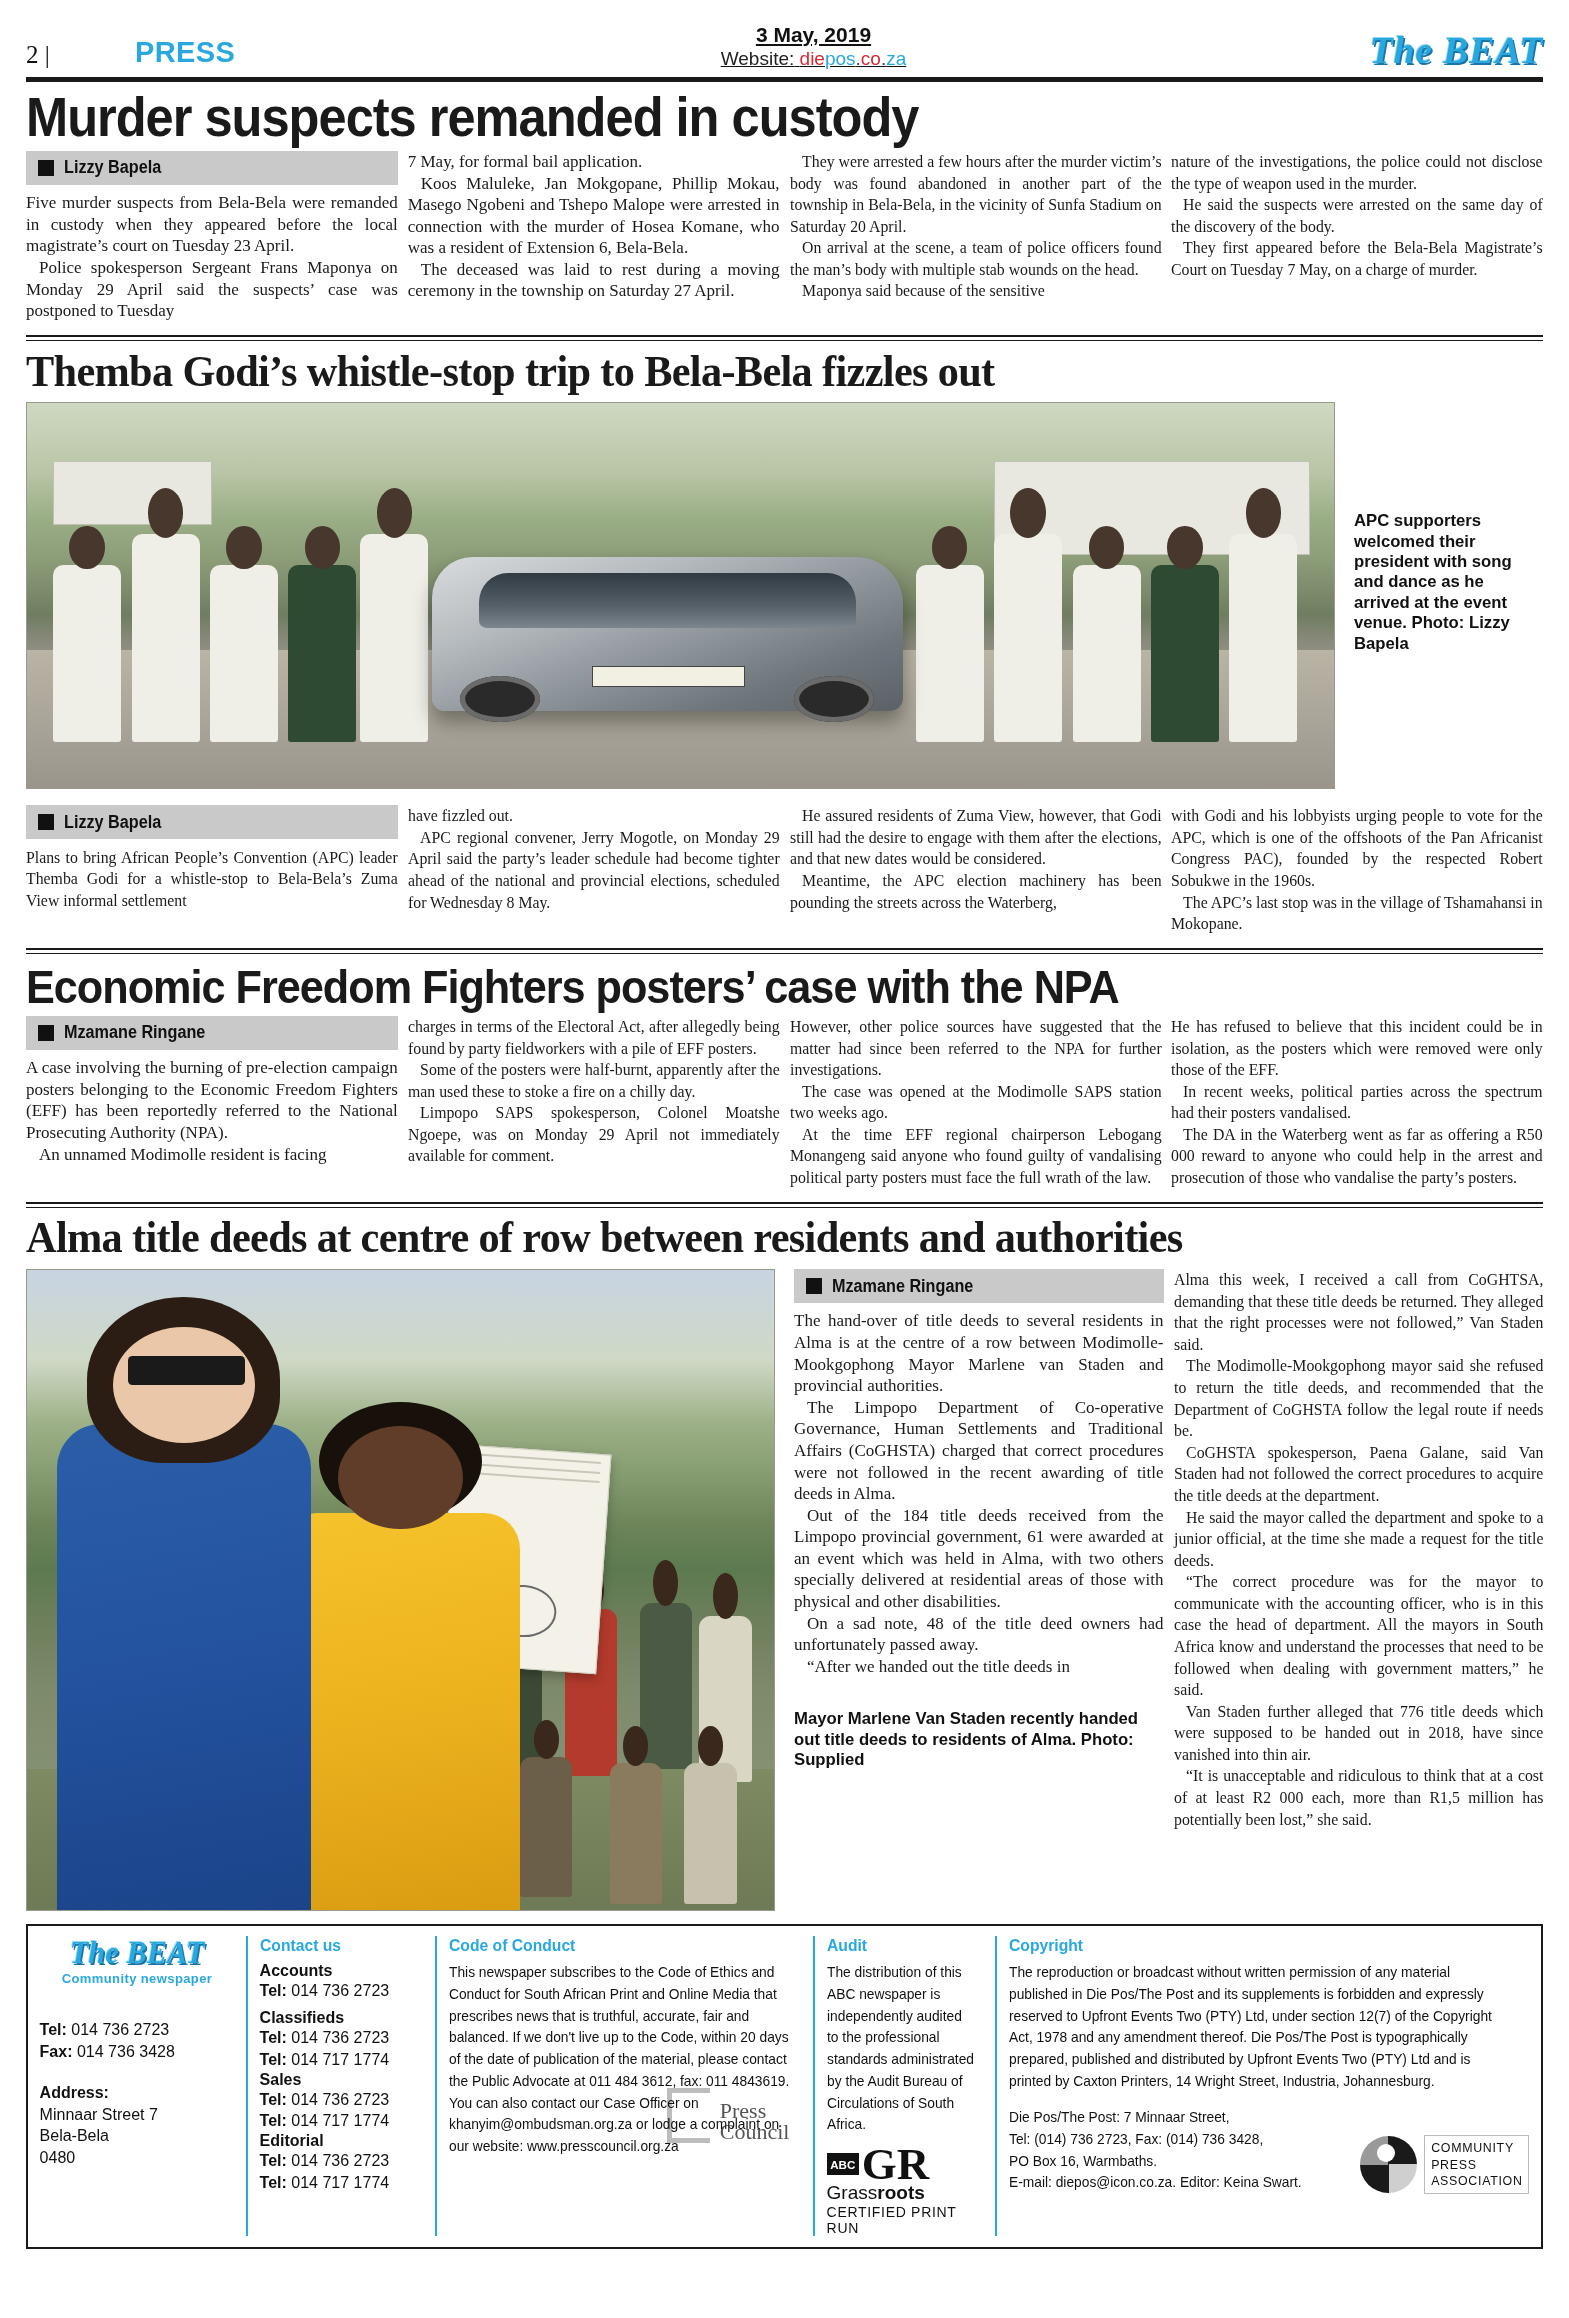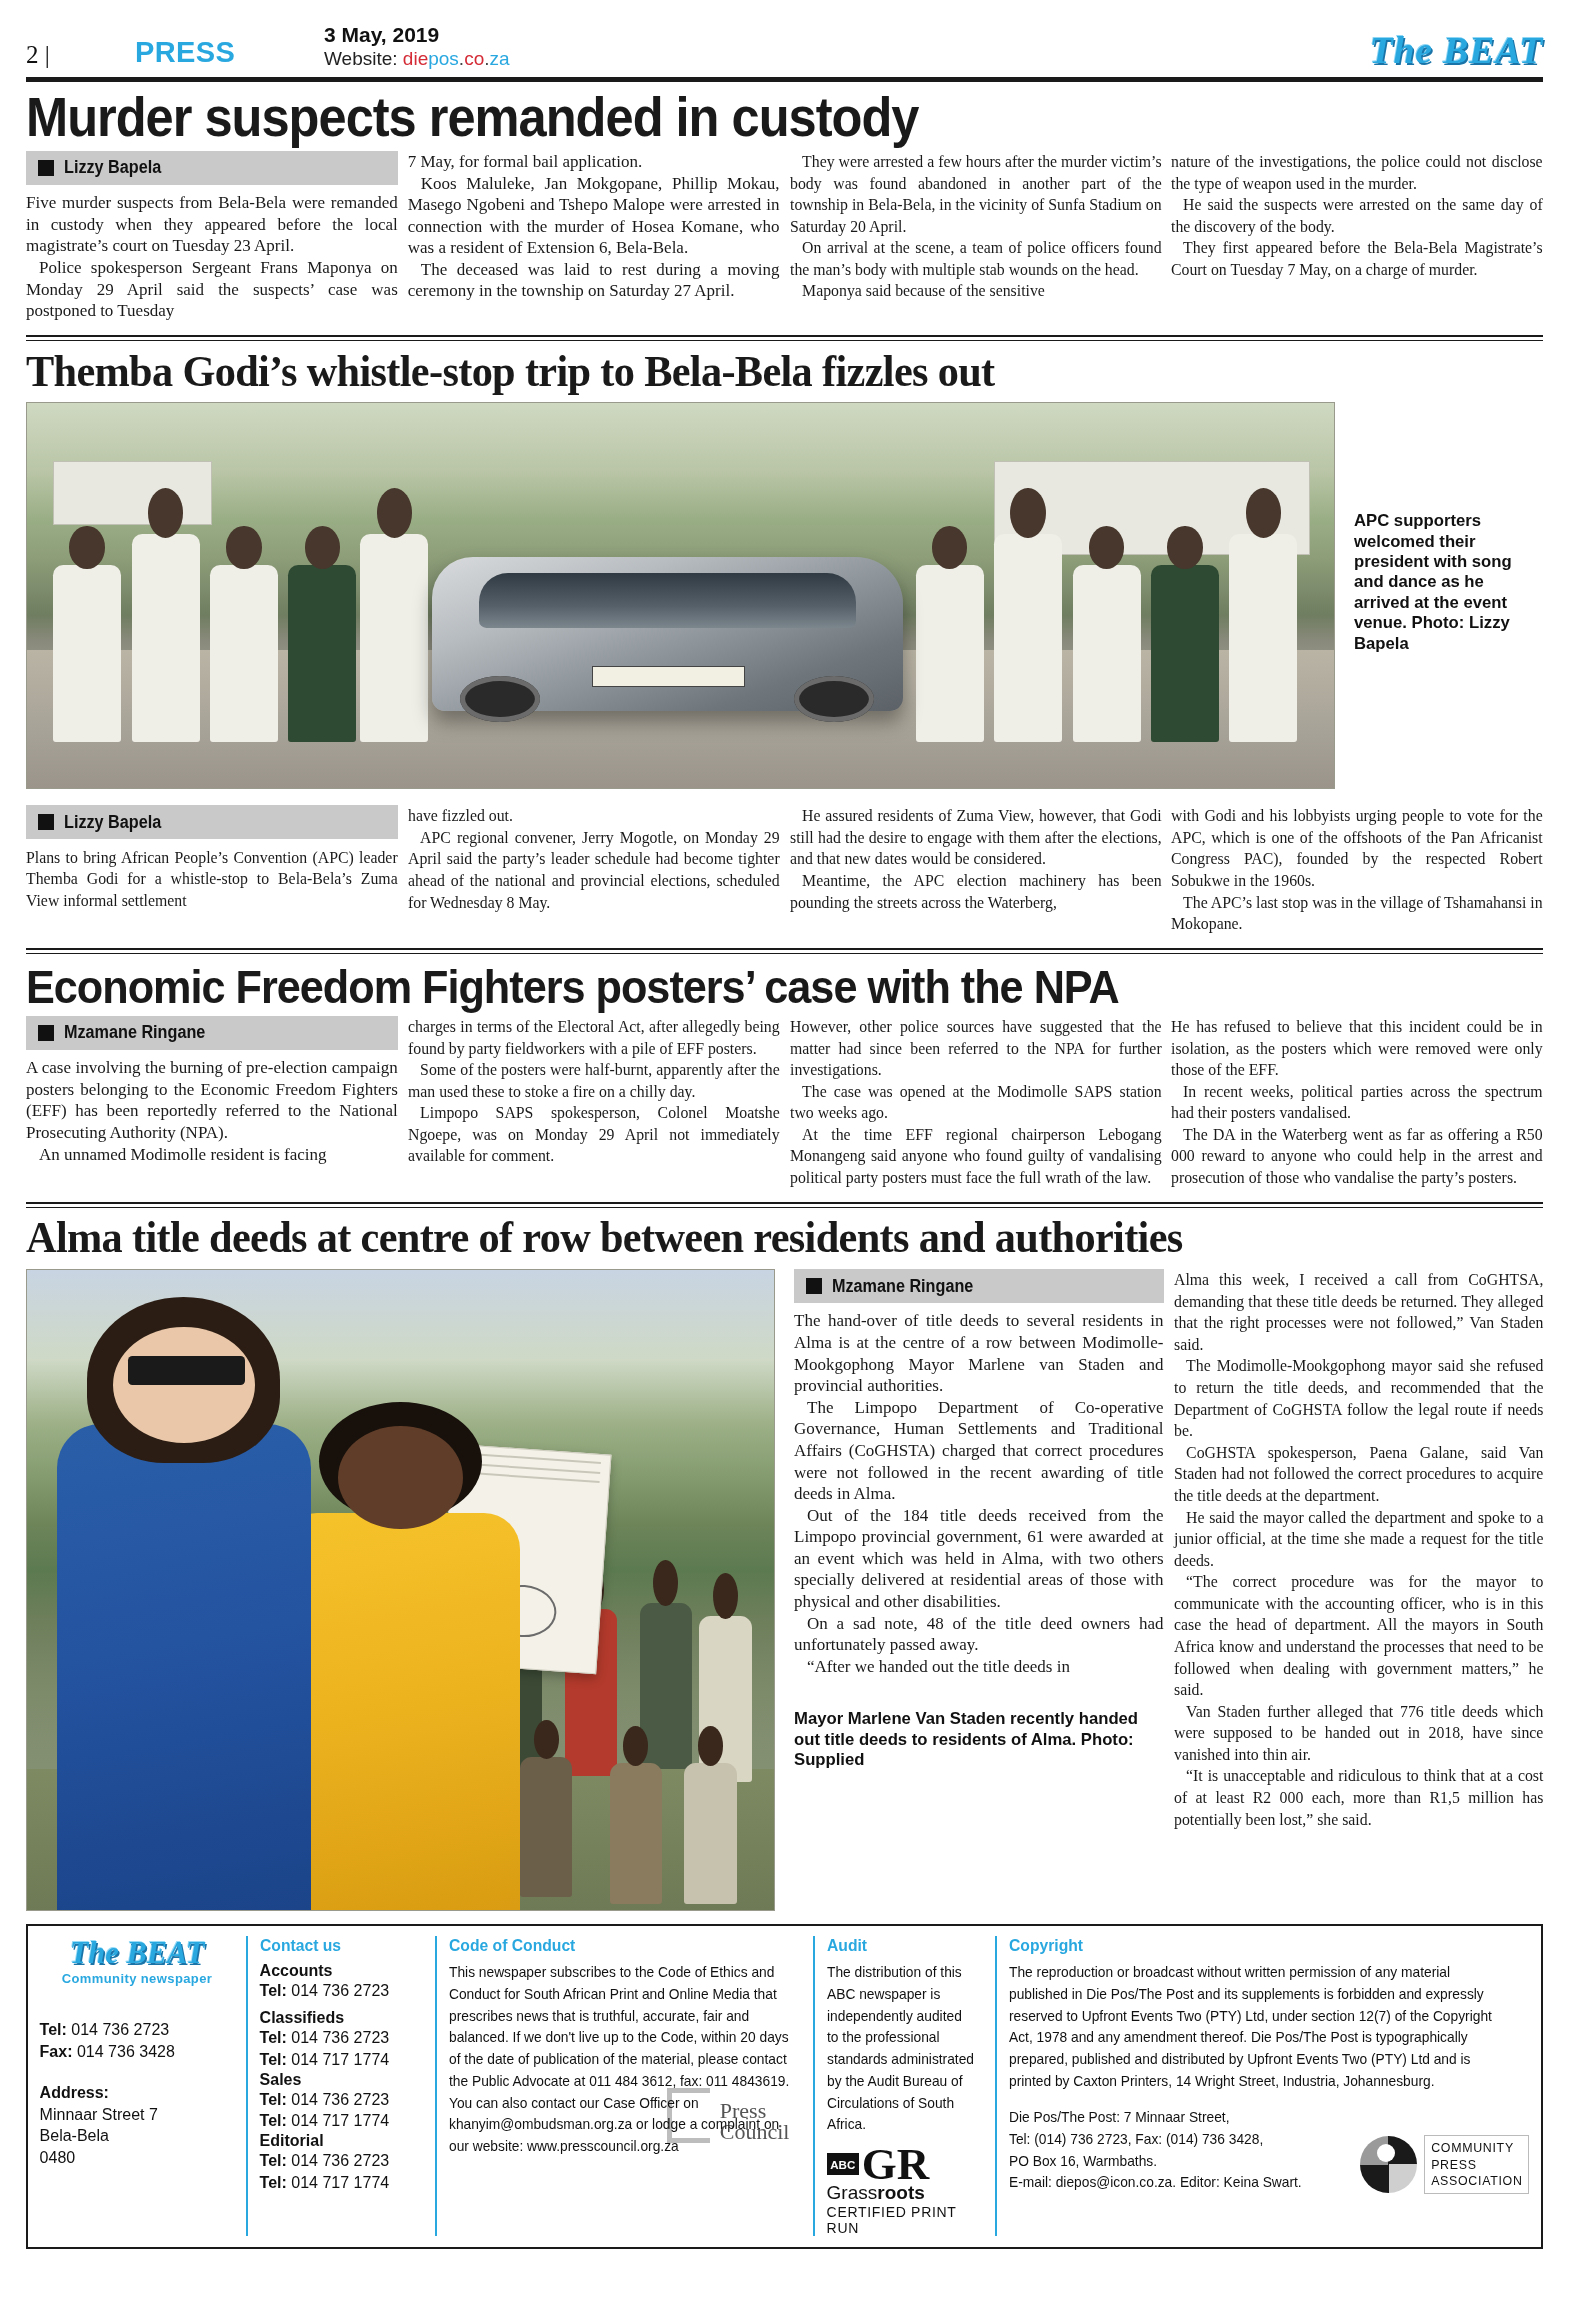--- a/index.html
+++ b/index.html
@@ -3,21 +3,21 @@
 <meta charset="utf-8">
 <style>
   html,body{margin:0;padding:0;background:#ffffff;}
   body{width:1569px;height:2319px;font-family:"Liberation Serif",serif;color:#111;}
   .page{width:1569px;height:2319px;position:relative;box-sizing:border-box;padding:0 26px;}
 
   
   .masthead{display:flex;align-items:flex-end;height:73px;padding-top:16px;box-sizing:border-box;}
   .pagenum{font-family:"Liberation Serif",serif;font-size:25px;color:#111;width:109px;padding-bottom:4.4px;}
   .section-word{flex:0 0 189px;font-family:"Liberation Sans",sans-serif;font-weight:bold;font-size:29px;color:#29a8e0;letter-spacing:0.4px;padding-bottom:4.4px;}
-  .dateblock{flex:1;text-align:left;padding-bottom:2.9px;line-height:1.18;}
+  .dateblock{flex:1;text-align:center;padding-bottom:2.9px;line-height:1.18;text-decoration:underline;}
   .dateline{font-family:"Liberation Sans",sans-serif;font-weight:bold;font-size:21px;color:#111;}
   .websiteline{font-family:"Liberation Sans",sans-serif;font-size:19px;color:#222;}
   .w-die{color:#d42a35;} .w-pos{color:#29a8e0;} .w-dot{color:#444;} .w-co{color:#d42a35;} .w-za{color:#29a8e0;}
   .beat-logo{flex:0 0 240px;text-align:right;padding-bottom:1.5px;}
   .beat-logo .bt{font-family:"Liberation Serif",serif;font-style:italic;font-weight:bold;font-size:38px;color:#29a8e0;
      text-shadow:1.5px 1.5px 0 #1a74a8, -0.7px -0.7px 0 #8fd6f5;letter-spacing:0.7px;}
   .rule-thick{height:4.4px;background:#1a1a1a;margin-top:4.4px;}
 
   
   .hl-a{font-family:"Liberation Sans",sans-serif;font-weight:bold;font-size:55px;line-height:.94;letter-spacing:-1.1px;

